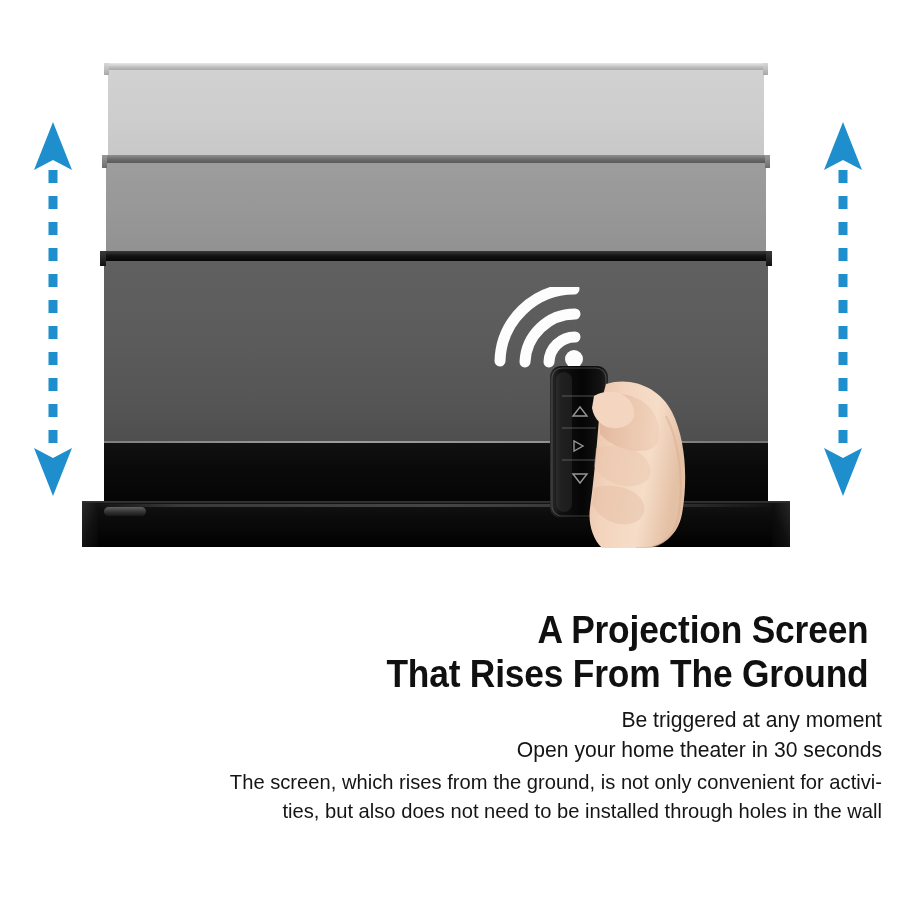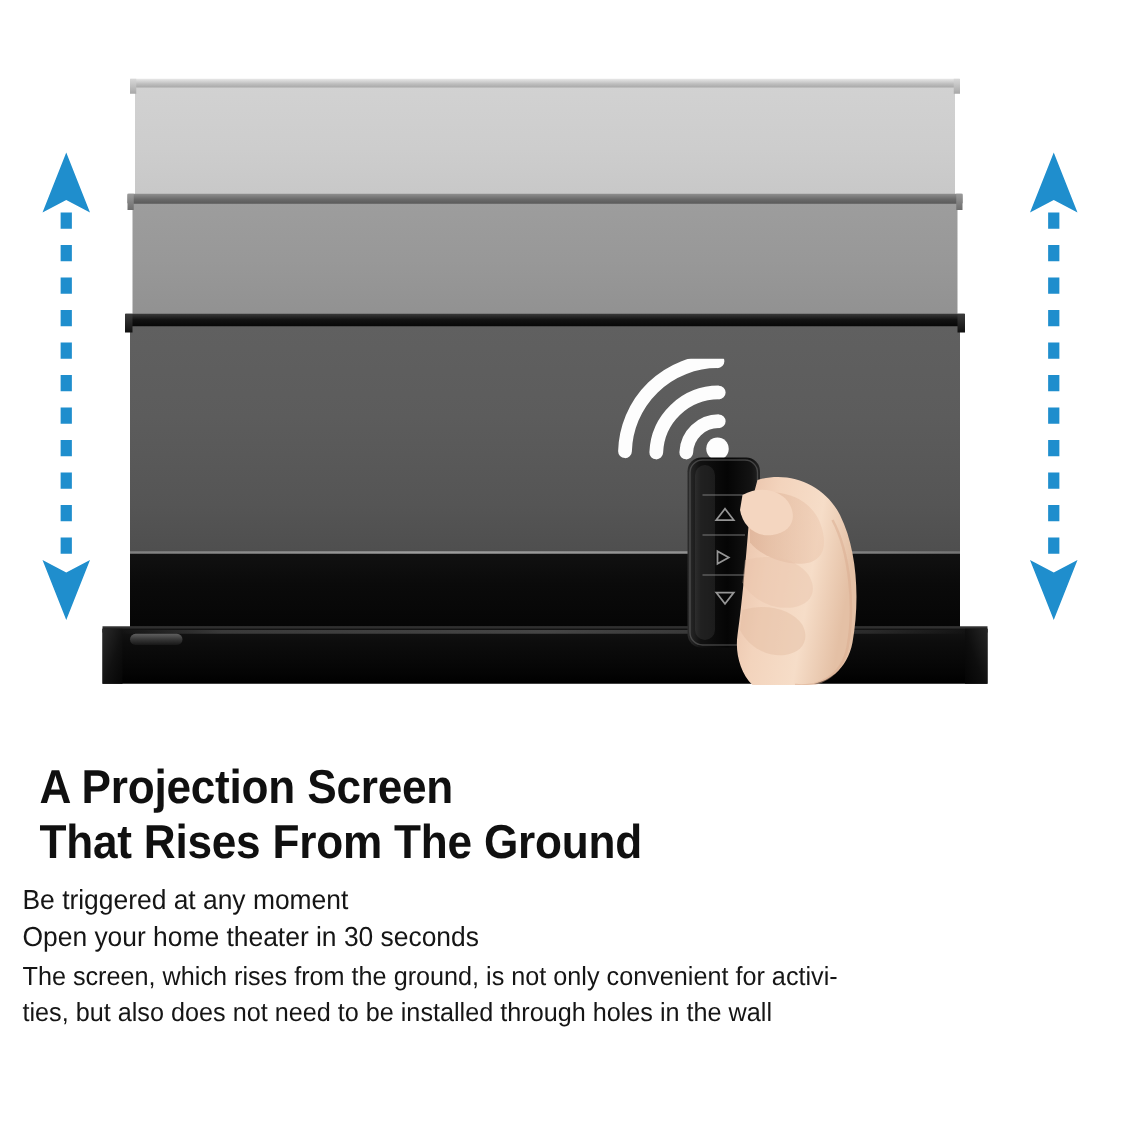--- a/index.html
+++ b/index.html
@@ -219,21 +219,21 @@
   }
   #arrow-left  { left: 32px; }
   #arrow-right { left: 822px; }
 
   
   .caption {
     position: absolute;
     left: 0;
     top: 608px;
     width: 900px;
-    text-align: left;
+    text-align: right;
     color: #0d0d0d;
   }
   .headline {
     font-family: "Liberation Sans", sans-serif;
     font-weight: bold;
     font-size: 38px;
     line-height: 44px;
     letter-spacing: -0.2px;
     color: #101010;
     transform: scaleX(0.93);

